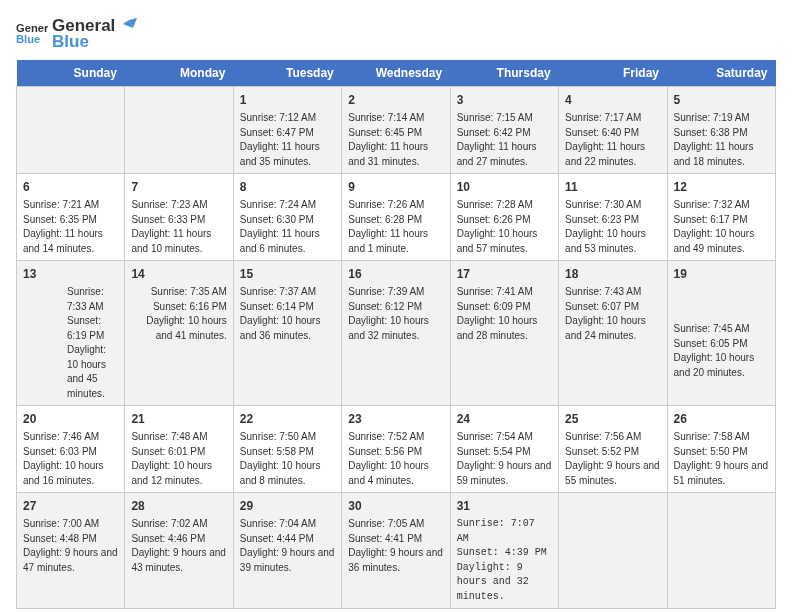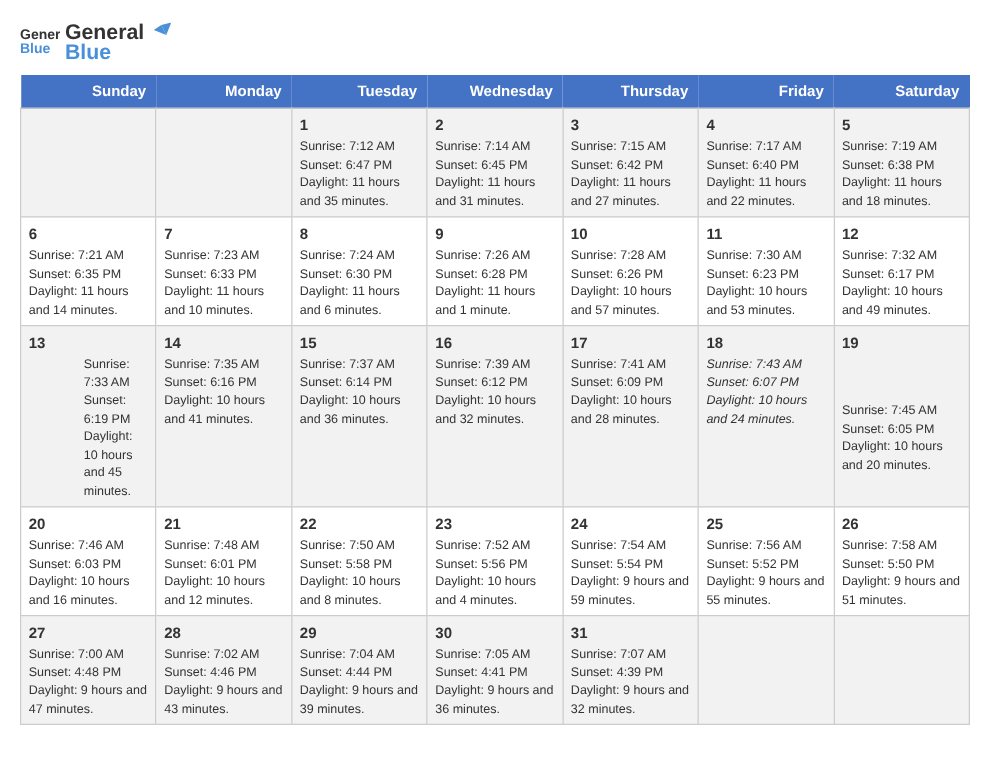--- a/index.html
+++ b/index.html
@@ -197,21 +197,21 @@
       </tr>
       <tr>
         <td>
           <span class="day-num">13</span>
           <div class="day-info" style="white-space: pre-line; margin-left: 44px;">Sunrise: 7:33 AM
 Sunset: 6:19 PM
 Daylight: 10 hours and 45 minutes.</div>
         </td>
         <td>
           <span class="day-num">14</span>
-          <div class="day-info" style="white-space: pre-line;">Sunrise: 7:35 AM
+          <div class="day-info" style="white-space: pre-line; text-align: right;">Sunrise: 7:35 AM
 Sunset: 6:16 PM
 Daylight: 10 hours and 41 minutes.</div>
         </td>
         <td>
           <span class="day-num">15</span>
           <div class="day-info" style="white-space: pre-line;">Sunrise: 7:37 AM
 Sunset: 6:14 PM
 Daylight: 10 hours and 36 minutes.</div>
         </td>
         <td>
@@ -221,21 +221,21 @@
 Daylight: 10 hours and 32 minutes.</div>
         </td>
         <td>
           <span class="day-num">17</span>
           <div class="day-info" style="white-space: pre-line;">Sunrise: 7:41 AM
 Sunset: 6:09 PM
 Daylight: 10 hours and 28 minutes.</div>
         </td>
         <td>
           <span class="day-num">18</span>
-          <div class="day-info" style="white-space: pre-line; font-style: italic;">Sunrise: 7:43 AM
+          <div class="day-info" style="white-space: pre-line;">Sunrise: 7:43 AM
 Sunset: 6:07 PM
 Daylight: 10 hours and 24 minutes.</div>
         </td>
         <td>
           <span class="day-num">19</span>
           <div class="day-info" style="white-space: pre-line; margin-top: 39px;">Sunrise: 7:45 AM
 Sunset: 6:05 PM
 Daylight: 10 hours and 20 minutes.</div>
         </td>
       </tr>
@@ -303,21 +303,21 @@
 Daylight: 9 hours and 39 minutes.</div>
         </td>
         <td>
           <span class="day-num">30</span>
           <div class="day-info" style="white-space: pre-line;">Sunrise: 7:05 AM
 Sunset: 4:41 PM
 Daylight: 9 hours and 36 minutes.</div>
         </td>
         <td>
           <span class="day-num">31</span>
-          <div class="day-info" style="white-space: pre-line;">Sunrise: 7:07 AM
+          <div class="day-info" style="white-space: pre-line; font-family: Liberation Mono, monospace;">Sunrise: 7:07 AM
 Sunset: 4:39 PM
 Daylight: 9 hours and 32 minutes.</div>
         </td>
         <td></td>
         <td></td>
       </tr>
     </tbody>
 </table>
 
 </body></html>

